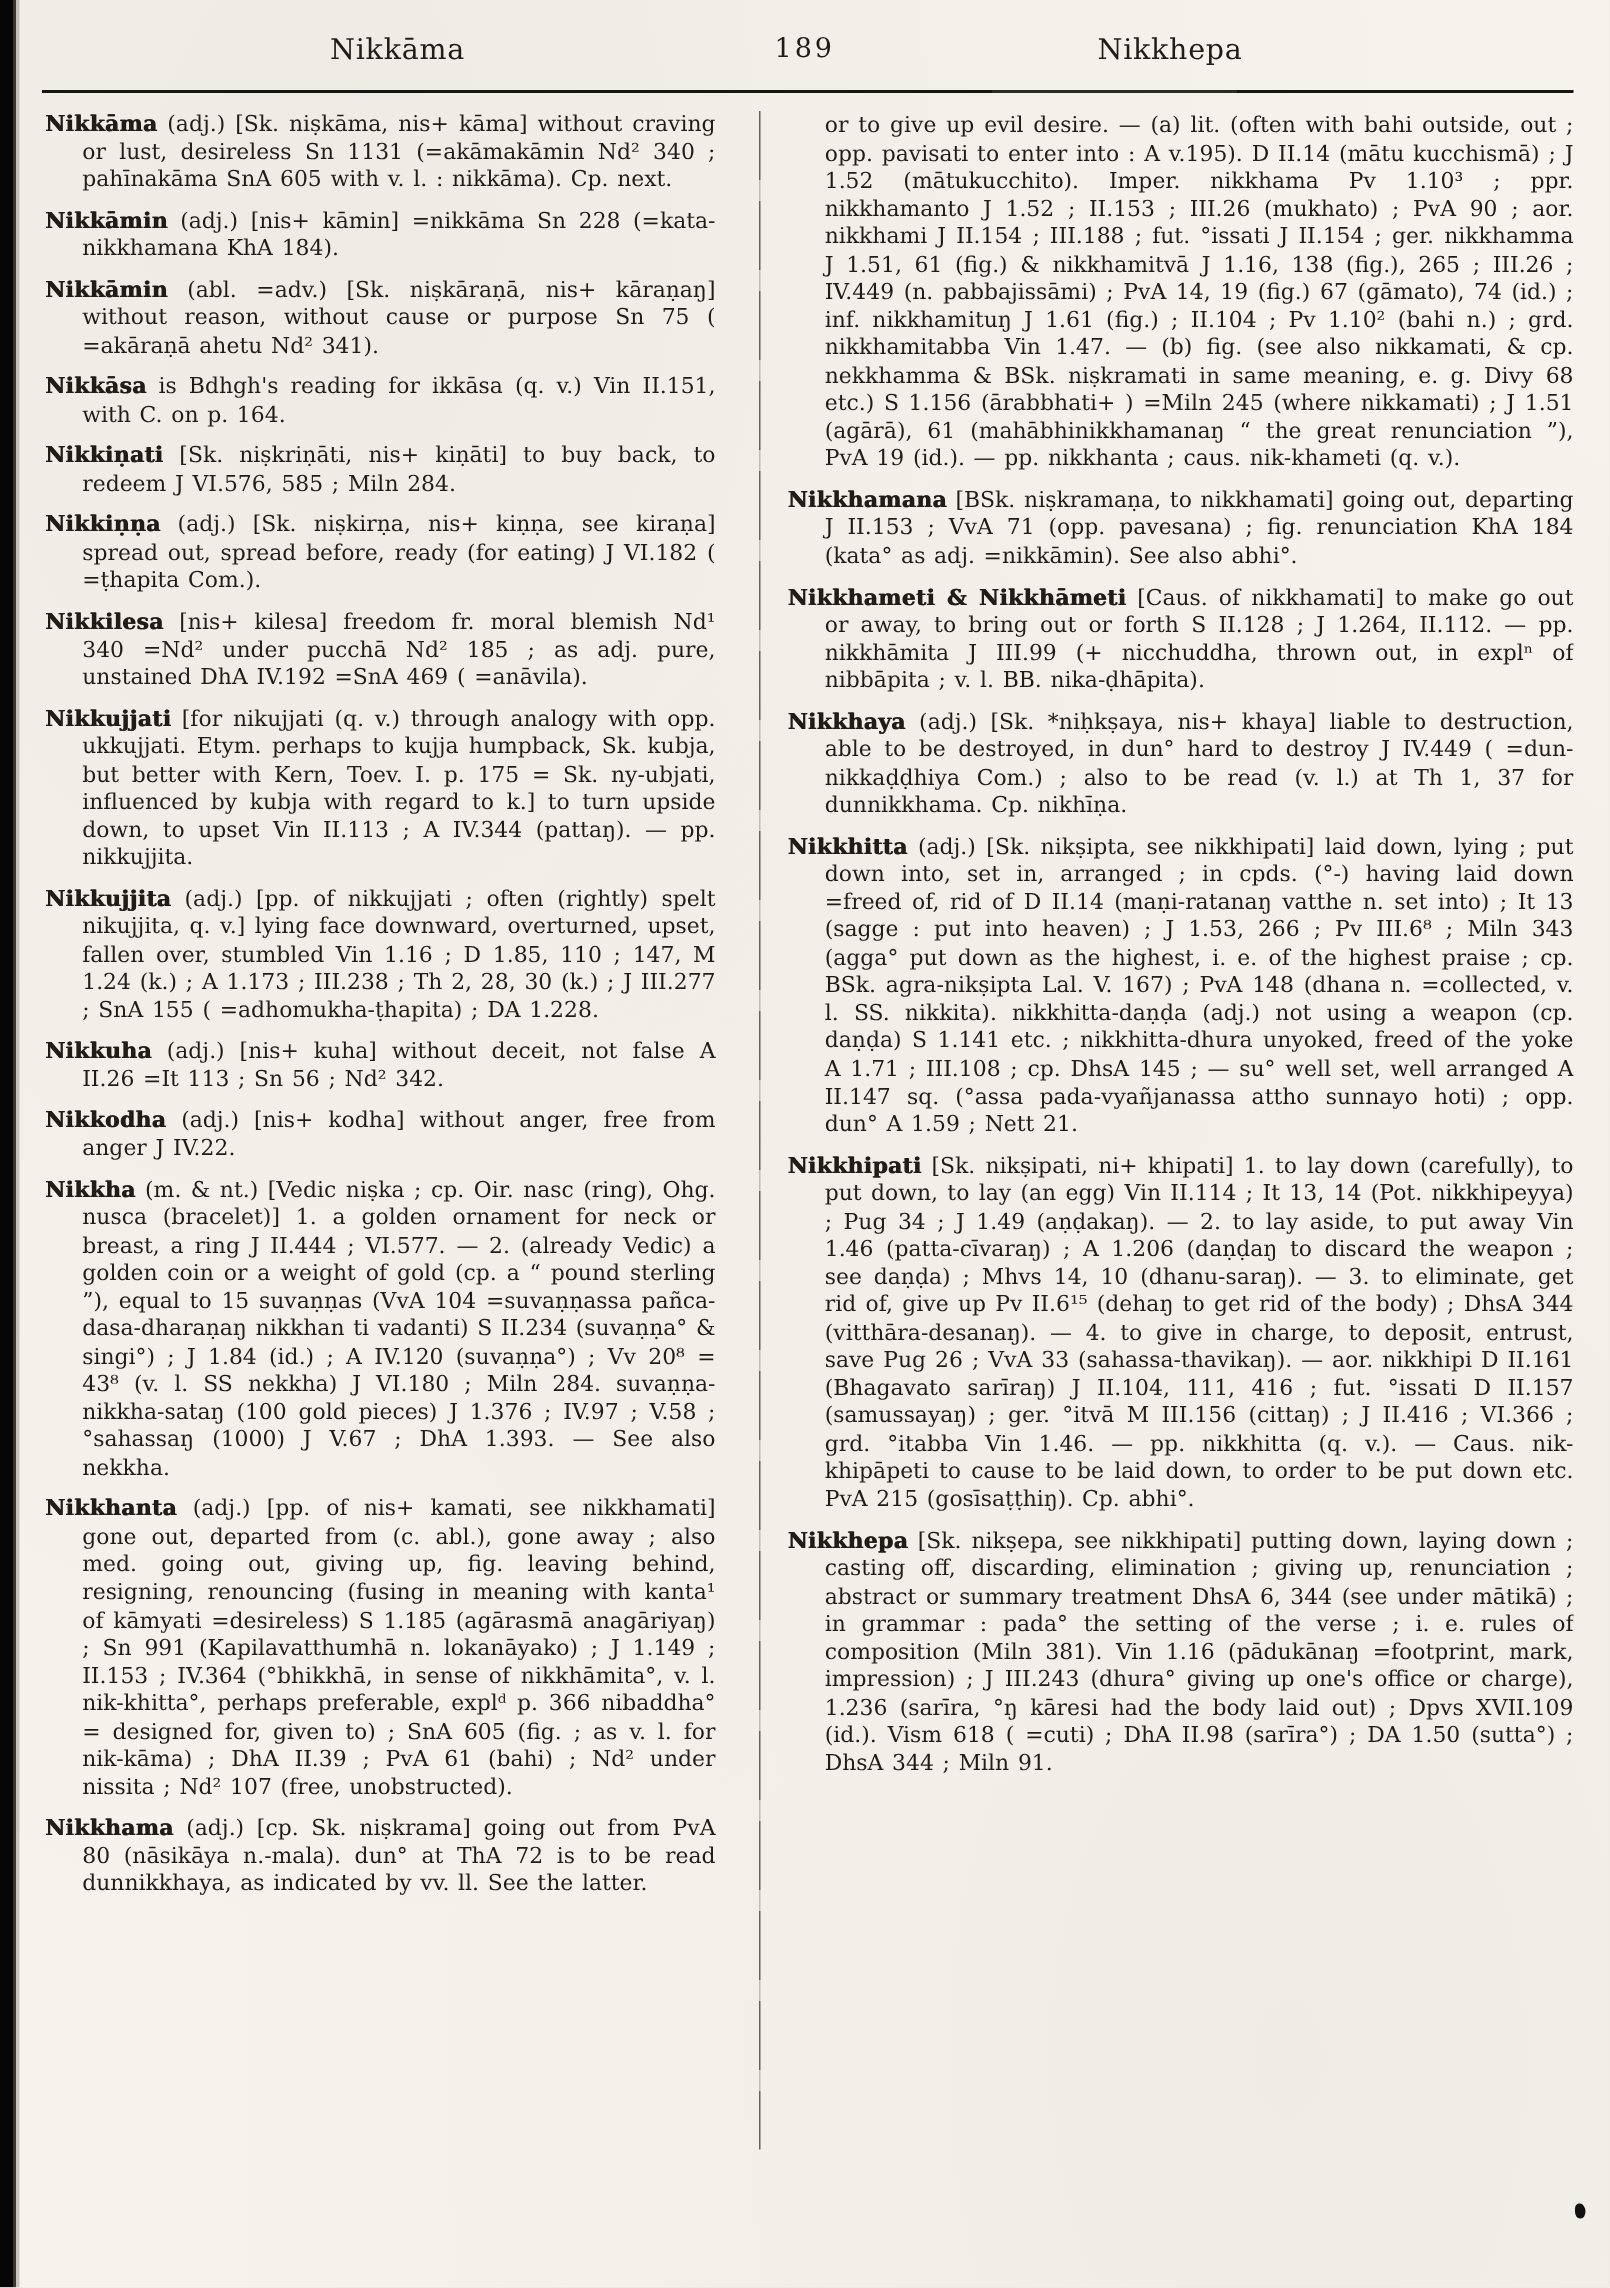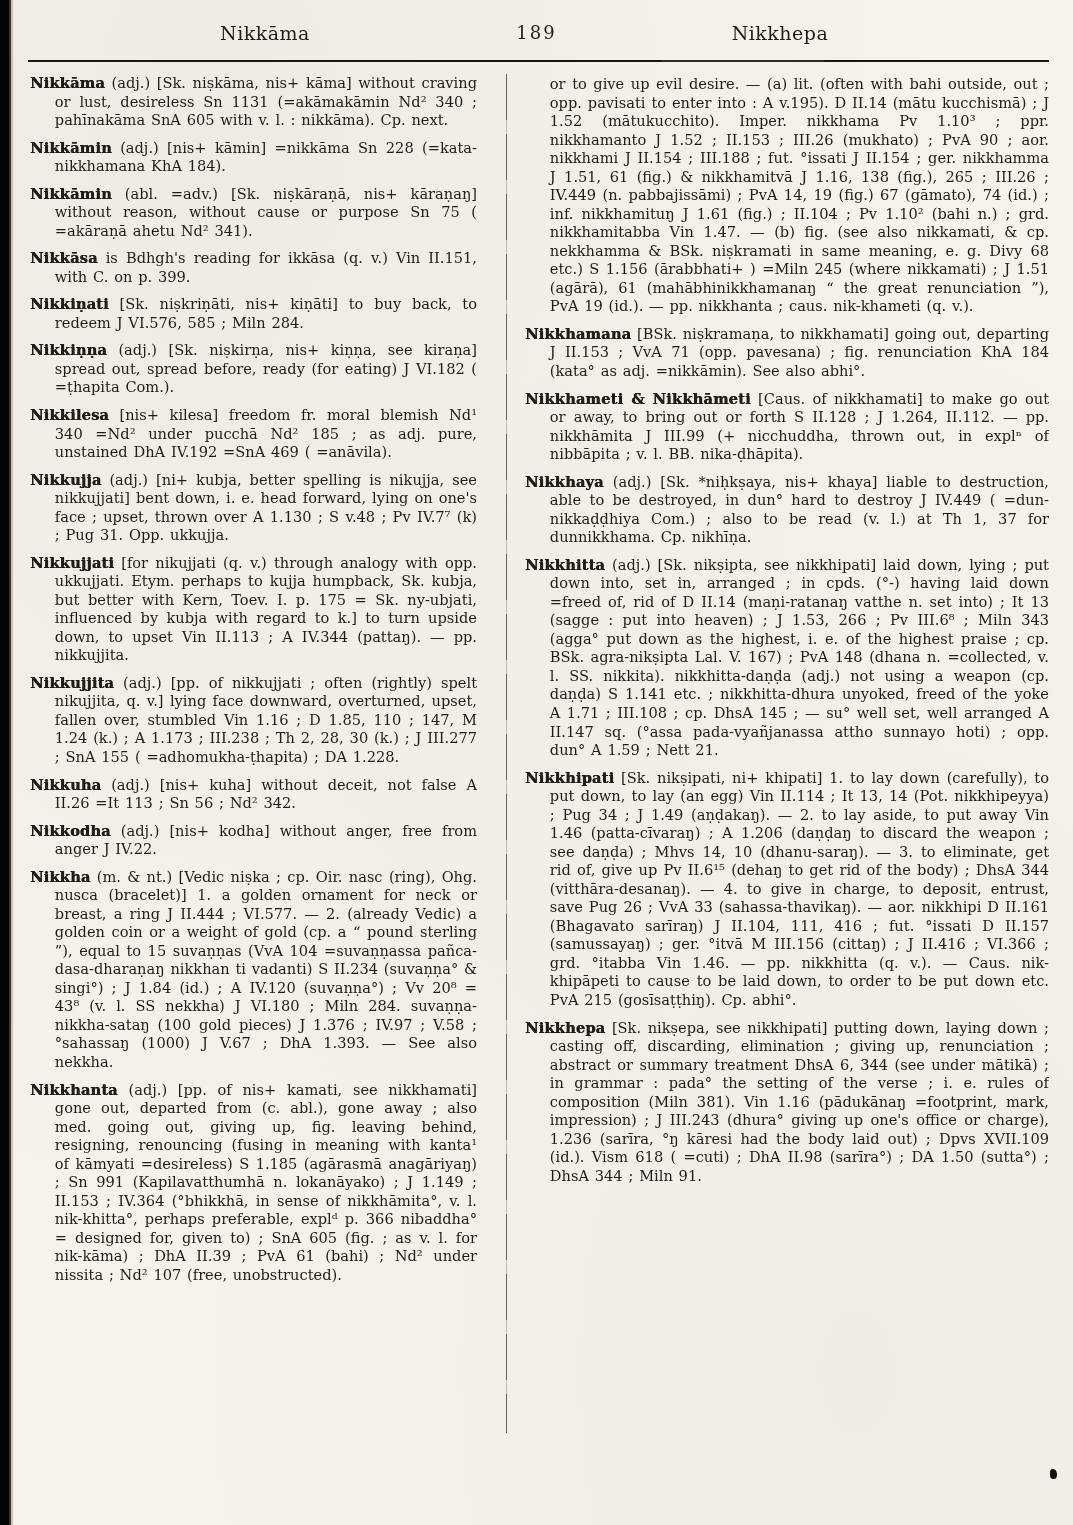--- a/index.html
+++ b/index.html
@@ -50,31 +50,31 @@
   </div>
 
   <div class="rule"></div>
   <div class="divider"></div>
 
   <div class="columns">
     <div class="col col-left">
         <p class="entry"><b class="hw">Nikkāma</b><span> (adj.) [Sk. niṣkāma, nis+ kāma] without craving or lust, desireless Sn 1131 (=akāmakāmin Nd² 340 ; pahīnakāma SnA 605 with v. l. : nikkāma).  Cp. next.</span></p>
         <p class="entry"><b class="hw">Nikkāmin</b><span> (adj.) [nis+ kāmin] =nikkāma Sn 228 (=kata-nikkhamana KhA 184).</span></p>
         <p class="entry"><b class="hw">Nikkāmin</b><span> (abl. =adv.) [Sk. niṣkāraṇā, nis+ kāraṇaŋ] without reason, without cause or purpose Sn 75 ( =akāraṇā ahetu Nd² 341).</span></p>
-        <p class="entry"><b class="hw">Nikkāsa</b><span> is Bdhgh's reading for ikkāsa (q. v.) Vin II.151, with C. on p. 399.</span></p>
+        <p class="entry"><b class="hw">Nikkāsa</b><span> is Bdhgh's reading for ikkāsa (q. v.) Vin II.151, with C. on p. 164.</span></p>
         <p class="entry"><b class="hw">Nikkiṇati</b><span> [Sk. niṣkriṇāti, nis+ kiṇāti] to buy back, to redeem J VI.576, 585 ; Miln 284.</span></p>
         <p class="entry"><b class="hw">Nikkiṇṇa</b><span> (adj.) [Sk. niṣkirṇa, nis+ kiṇṇa, see kiraṇa] spread out, spread before, ready (for eating) J VI.182 ( =ṭhapita Com.).</span></p>
         <p class="entry"><b class="hw">Nikkilesa</b><span> [nis+ kilesa] freedom fr. moral blemish Nd¹ 340 =Nd² under pucchā Nd² 185 ; as adj. pure, unstained DhA IV.192 =SnA 469 ( =anāvila).</span></p>
-        <p class="entry"><b class="hw">Nikkujja</b><span> (adj.) [ni+ kubja, better spelling is nikujja, see nikkujjati] bent down, i. e. head forward, lying on one's face ; upset, thrown over A 1.130 ; S v.48 ; Pv IV.7⁷ (k) ; Pug 31.  Opp. ukkujja.</span></p>
         <p class="entry"><b class="hw">Nikkujjati</b><span> [for nikujjati (q. v.) through analogy with opp. ukkujjati.  Etym. perhaps to kujja humpback, Sk. kubja, but better with Kern, Toev. I. p. 175 = Sk. ny-ubjati, influenced by kubja with regard to k.] to turn upside down, to upset Vin II.113 ; A IV.344 (pattaŋ). — pp. nikkujjita.</span></p>
         <p class="entry"><b class="hw">Nikkujjita</b><span> (adj.) [pp. of nikkujjati ; often (rightly) spelt nikujjita, q. v.] lying face downward, overturned, upset, fallen over, stumbled Vin 1.16 ; D 1.85, 110 ; 147, M 1.24 (k.) ; A 1.173 ; III.238 ; Th 2, 28, 30 (k.) ; J III.277 ; SnA 155 ( =adhomukha-ṭhapita) ; DA 1.228.</span></p>
         <p class="entry"><b class="hw">Nikkuha</b><span> (adj.) [nis+ kuha] without deceit, not false A II.26 =It 113 ; Sn 56 ; Nd² 342.</span></p>
         <p class="entry"><b class="hw">Nikkodha</b><span> (adj.) [nis+ kodha] without anger, free from anger J IV.22.</span></p>
         <p class="entry"><b class="hw">Nikkha</b><span> (m. &amp; nt.) [Vedic niṣka ; cp. Oir. nasc (ring), Ohg. nusca (bracelet)] 1. a golden ornament for neck or breast, a ring J II.444 ; VI.577. — 2. (already Vedic) a golden coin or a weight of gold (cp. a “ pound sterling ”), equal to 15 suvaṇṇas (VvA 104 =suvaṇṇassa pañca-dasa-dharaṇaŋ nikkhan ti vadanti) S II.234 (suvaṇṇa° &amp; singi°) ; J 1.84 (id.) ; A IV.120 (suvaṇṇa°) ; Vv 20⁸ = 43⁸ (v. l. SS nekkha) J VI.180 ; Miln 284.  suvaṇṇa-nikkha-sataŋ (100 gold pieces) J 1.376 ; IV.97 ; V.58 ; °sahassaŋ (1000) J V.67 ; DhA 1.393. — See also nekkha.</span></p>
         <p class="entry"><b class="hw">Nikkhanta</b><span> (adj.) [pp. of nis+ kamati, see nikkhamati] gone out, departed from (c. abl.), gone away ; also med. going out, giving up, fig. leaving behind, resigning, renouncing (fusing in meaning with kanta¹ of kāmyati =desireless) S 1.185 (agārasmā anagāriyaŋ) ; Sn 991 (Kapilavatthumhā n. lokanāyako) ; J 1.149 ; II.153 ; IV.364 (°bhikkhā, in sense of nikkhāmita°, v. l. nik-khitta°, perhaps preferable, explᵈ p. 366 nibaddha° = designed for, given to) ; SnA 605 (fig. ; as v. l. for nik-kāma) ; DhA II.39 ; PvA 61 (bahi) ; Nd² under nissita ; Nd² 107 (free, unobstructed).</span></p>
+        <p class="entry"><b class="hw">Nikkhama</b><span> (adj.) [cp. Sk. niṣkrama] going out from PvA 80 (nāsikāya n.-mala).  dun° at ThA 72 is to be read dunnikkhaya, as indicated by vv. ll.  See the latter.</span></p>
       </div>
     <div class="col col-right">
         <p class="entry cont"><span>or to give up evil desire. — (a) lit. (often with bahi outside, out ; opp. pavisati to enter into : A v.195). D II.14 (mātu kucchismā) ; J 1.52 (mātukucchito). Imper. nikkhama Pv 1.10³ ; ppr. nikkhamanto J 1.52 ; II.153 ; III.26 (mukhato) ; PvA 90 ; aor. nikkhami J II.154 ; III.188 ; fut. °issati J II.154 ; ger. nikkhamma J 1.51, 61 (fig.) &amp; nikkhamitvā J 1.16, 138 (fig.), 265 ; III.26 ; IV.449 (n. pabbajissāmi) ; PvA 14, 19 (fig.) 67 (gāmato), 74 (id.) ; inf. nikkhamituŋ J 1.61 (fig.) ; II.104 ; Pv 1.10² (bahi n.) ; grd. nikkhamitabba Vin 1.47. — (b) fig. (see also nikkamati, &amp; cp. nekkhamma &amp; BSk. niṣkramati in same meaning, e. g. Divy 68 etc.) S 1.156 (ārabbhati+ ) =Miln 245 (where nikkamati) ; J 1.51 (agārā), 61 (mahābhinikkhamanaŋ “ the great renunciation ”), PvA 19 (id.). — pp. nikkhanta ; caus. nik-khameti (q. v.).</span></p>
         <p class="entry"><b class="hw">Nikkhamana</b><span> [BSk. niṣkramaṇa, to nikkhamati] going out, departing J II.153 ; VvA 71 (opp. pavesana) ; fig. renunciation KhA 184 (kata° as adj. =nikkāmin).  See also abhi°.</span></p>
         <p class="entry"><b class="hw">Nikkhameti &amp; Nikkhāmeti</b><span> [Caus. of nikkhamati] to make go out or away, to bring out or forth S II.128 ; J 1.264, II.112. — pp. nikkhāmita J III.99 (+ nicchuddha, thrown out, in explⁿ of nibbāpita ; v. l. BB. nika-ḍhāpita).</span></p>
         <p class="entry"><b class="hw">Nikkhaya</b><span> (adj.) [Sk. *niḥkṣaya, nis+ khaya] liable to destruction, able to be destroyed, in dun° hard to destroy J IV.449 ( =dun-nikkaḍḍhiya Com.) ; also to be read (v. l.) at Th 1, 37 for dunnikkhama.  Cp. nikhīṇa.</span></p>
         <p class="entry"><b class="hw">Nikkhitta</b><span> (adj.) [Sk. nikṣipta, see nikkhipati] laid down, lying ; put down into, set in, arranged ; in cpds. (°-) having laid down =freed of, rid of D II.14 (maṇi-ratanaŋ vatthe n. set into) ; It 13 (sagge : put into heaven) ; J 1.53, 266 ; Pv III.6⁸ ; Miln 343 (agga° put down as the highest, i. e. of the highest praise ; cp. BSk. agra-nikṣipta Lal. V. 167) ; PvA 148 (dhana n. =collected, v. l. SS. nikkita).  nikkhitta-daṇḍa (adj.) not using a weapon (cp. daṇḍa) S 1.141 etc. ; nikkhitta-dhura unyoked, freed of the yoke A 1.71 ; III.108 ; cp. DhsA 145 ; — su° well set, well arranged A II.147 sq. (°assa pada-vyañjanassa attho sunnayo hoti) ; opp. dun° A 1.59 ; Nett 21.</span></p>
         <p class="entry"><b class="hw">Nikkhipati</b><span> [Sk. nikṣipati, ni+ khipati] 1. to lay down (carefully), to put down, to lay (an egg) Vin II.114 ; It 13, 14 (Pot. nikkhipeyya) ; Pug 34 ; J 1.49 (aṇḍakaŋ). — 2. to lay aside, to put away Vin 1.46 (patta-cīvaraŋ) ; A 1.206 (daṇḍaŋ to discard the weapon ; see daṇḍa) ; Mhvs 14, 10 (dhanu-saraŋ). — 3. to eliminate, get rid of, give up Pv II.6¹⁵ (dehaŋ to get rid of the body) ; DhsA 344 (vitthāra-desanaŋ). — 4. to give in charge, to deposit, entrust, save Pug 26 ; VvA 33 (sahassa-thavikaŋ). — aor. nikkhipi D II.161 (Bhagavato sarīraŋ) J II.104, 111, 416 ; fut. °issati D II.157 (samussayaŋ) ; ger. °itvā M III.156 (cittaŋ) ; J II.416 ; VI.366 ; grd. °itabba Vin 1.46. — pp. nikkhitta (q. v.). — Caus. nik-khipāpeti to cause to be laid down, to order to be put down etc. PvA 215 (gosīsaṭṭhiŋ).  Cp. abhi°.</span></p>
         <p class="entry"><b class="hw">Nikkhepa</b><span> [Sk. nikṣepa, see nikkhipati] putting down, laying down ; casting off, discarding, elimination ; giving up, renunciation ; abstract or summary treatment DhsA 6, 344 (see under mātikā) ; in grammar : pada° the setting of the verse ; i. e. rules of composition (Miln 381).  Vin 1.16 (pādukānaŋ =footprint, mark, impression) ; J III.243 (dhura° giving up one's office or charge), 1.236 (sarīra, °ŋ kāresi had the body laid out) ; Dpvs XVII.109 (id.). Vism 618 ( =cuti) ; DhA II.98 (sarīra°) ; DA 1.50 (sutta°) ; DhsA 344 ; Miln 91.</span></p>
       </div>

